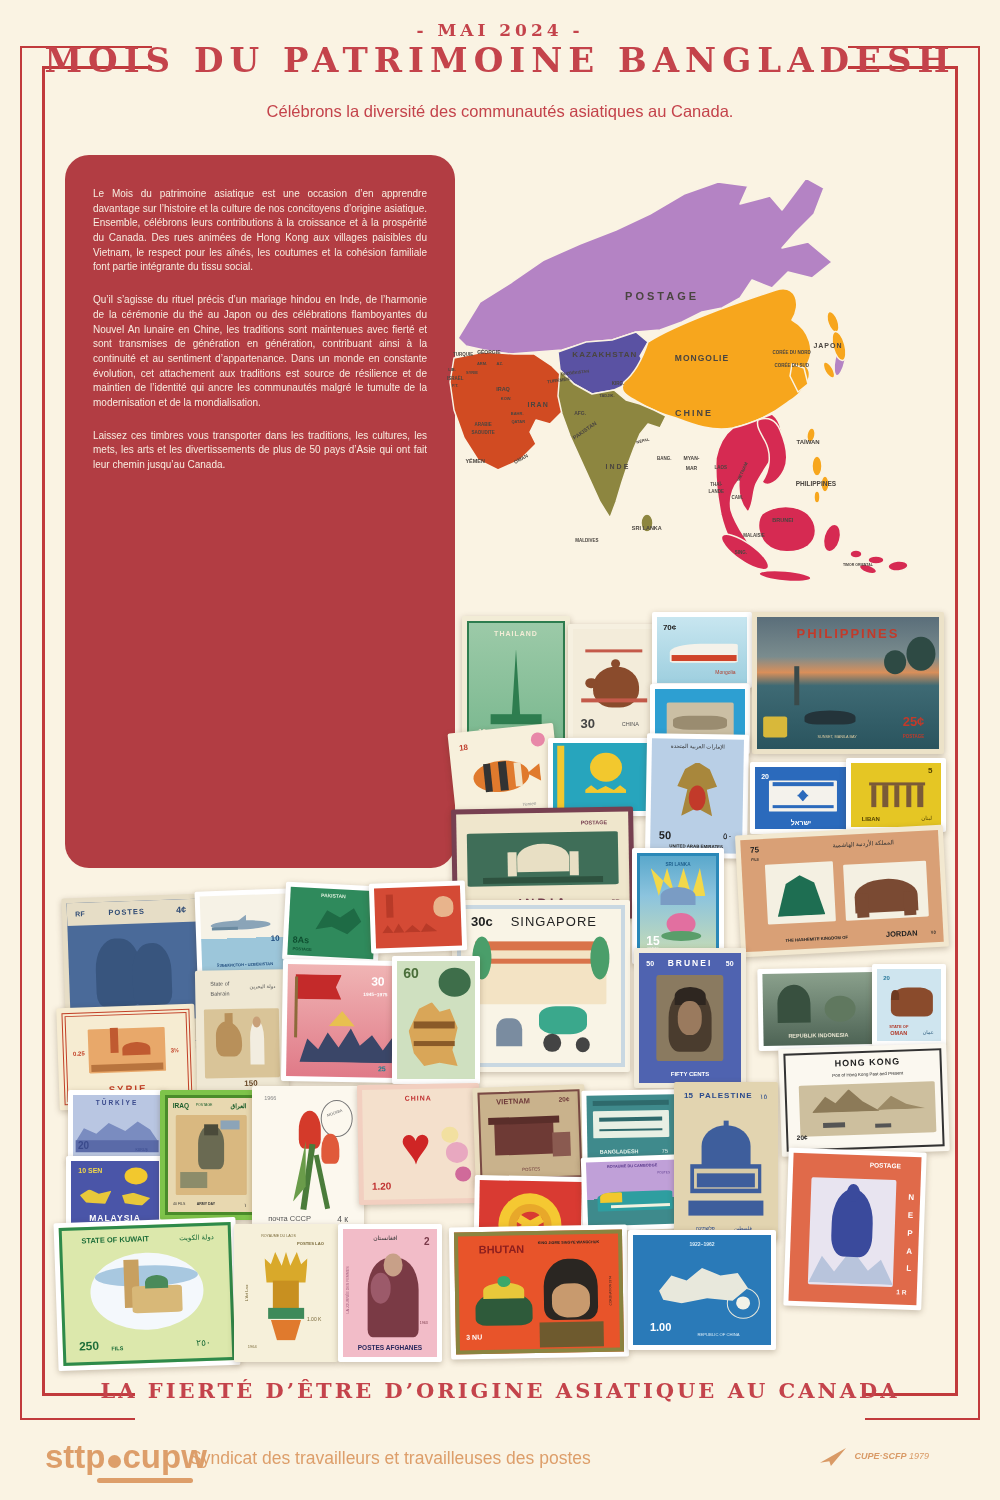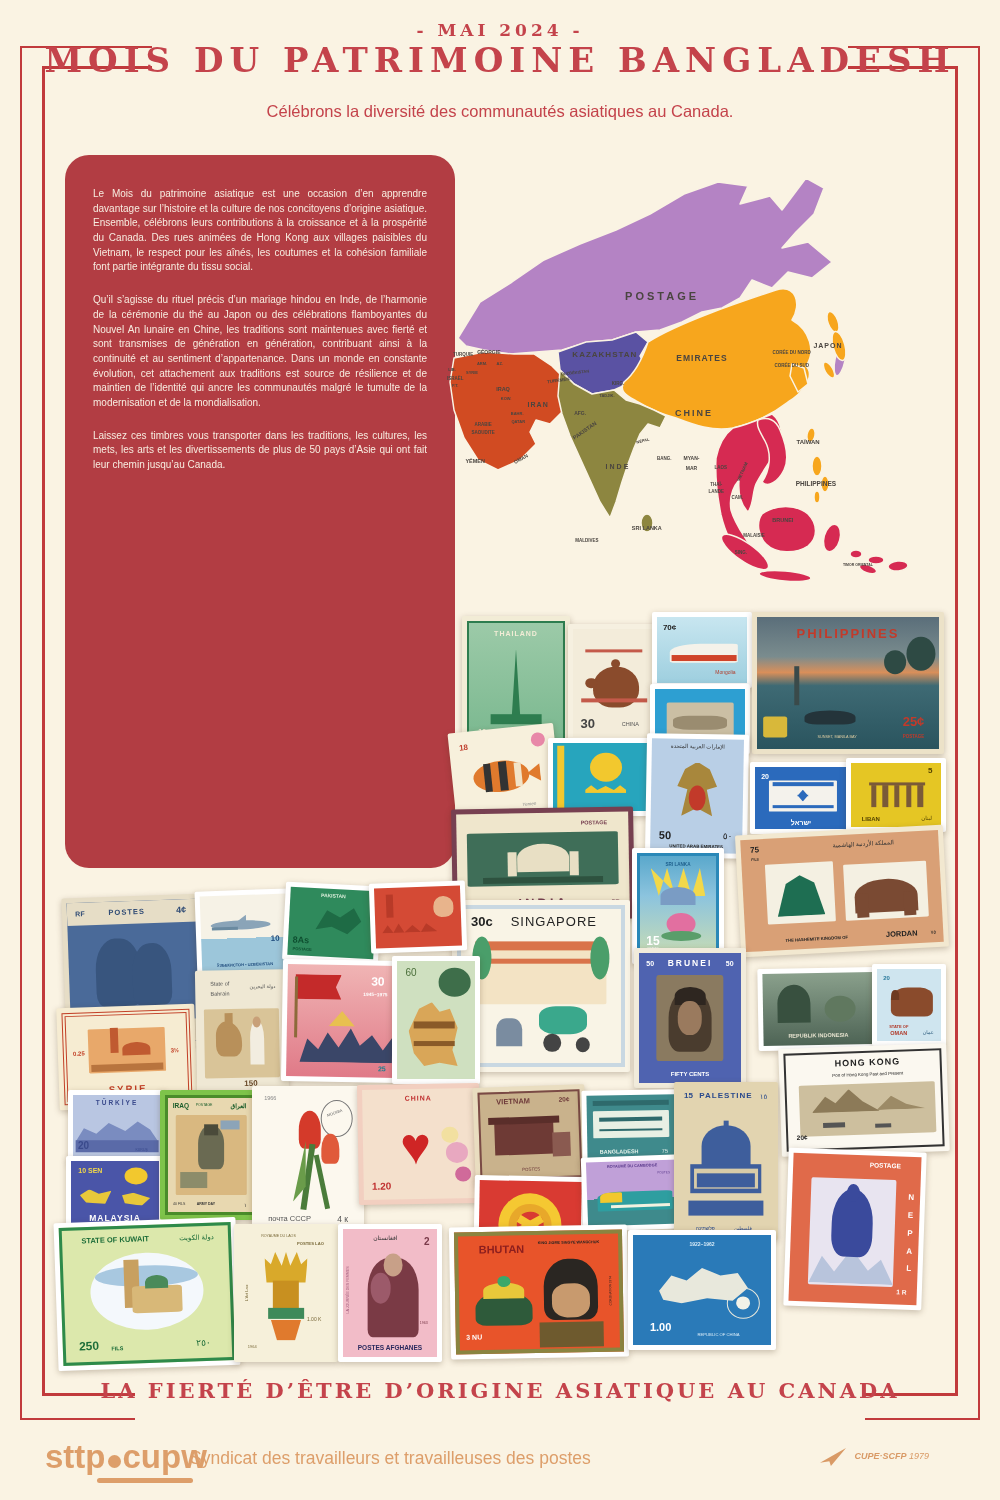--- a/index.html
+++ b/index.html
@@ -103,21 +103,21 @@
       <ellipse cx="392" cy="368" rx="8" ry="14" transform="rotate(15 392 368)" fill="#d62a52"></ellipse>
       <ellipse cx="416" cy="384" rx="6" ry="4" fill="#d62a52"></ellipse>
       <ellipse cx="436" cy="390" rx="8" ry="4" fill="#d62a52"></ellipse>
       <ellipse cx="458" cy="396" rx="10" ry="5" transform="rotate(-5 458 396)" fill="#d62a52"></ellipse>
       <ellipse cx="428" cy="399" rx="9" ry="4" transform="rotate(20 428 399)" fill="#d62a52"></ellipse>
     </g>
   </svg>
   <div class="map-labels">
       <span class="map-label" style="left: 42.3%; top: 29%; font-size: 11px; letter-spacing: 3px; transform: translate(-50%, -50%);">POSTAGE</span>
       <span class="map-label" style="left: 31.4%; top: 42.5%; font-size: 8px; letter-spacing: 1px; transform: translate(-50%, -50%);">KAZAKHSTAN</span>
-      <span class="map-label" style="left: 49.9%; top: 43.2%; font-size: 8.5px; letter-spacing: 1px; transform: translate(-50%, -50%);">EMIRATES</span>
+      <span class="map-label" style="left: 49.9%; top: 43.2%; font-size: 8.5px; letter-spacing: 1px; transform: translate(-50%, -50%);">MONGOLIE</span>
       <span class="map-label" style="left: 73.9%; top: 40.2%; font-size: 7px; letter-spacing: 1px; transform: translate(-50%, -50%);">JAPON</span>
       <span class="map-label" style="left: 67%; top: 42.1%; font-size: 4.5px; transform: translate(-50%, -50%);">CORÉE DU NORD</span>
       <span class="map-label" style="left: 67%; top: 45.1%; font-size: 4.5px; transform: translate(-50%, -50%);">CORÉE DU SUD</span>
       <span class="map-label" style="left: 48.4%; top: 55.9%; font-size: 9px; letter-spacing: 2px; transform: translate(-50%, -50%);">CHINE</span>
       <span class="map-label" style="left: 70.1%; top: 62.5%; font-size: 6px; transform: translate(-50%, -50%);">TAÏWAN</span>
       <span class="map-label" style="left: 71.6%; top: 72.2%; font-size: 6.5px; transform: translate(-50%, -50%);">PHILIPPINES</span>
       <span class="map-label" style="left: 9.3%; top: 41.8%; font-size: 5px; transform: translate(-50%, -50%);">GÉORGIE</span>
       <span class="map-label" style="left: 4.4%; top: 42.5%; font-size: 4.5px; transform: translate(-50%, -50%);">TURQUIE</span>
       <span class="map-label" style="left: 8%; top: 44.6%; font-size: 4px; transform: translate(-50%, -50%);">ARM.</span>
       <span class="map-label" style="left: 11.4%; top: 44.6%; font-size: 4px; transform: translate(-50%, -50%);">AZ.</span>
@@ -427,21 +427,21 @@
         <span class="stx" style="left: 80%; top: 27%; font-size: 4.8px; transform: translate(-50%, -50%); color: rgb(255, 255, 255); font-weight: bold;">1945~1975</span>
         <span class="stx" style="left: 87%; top: 92%; font-size: 7px; transform: translate(-50%, -50%); color: rgb(30, 126, 140); font-weight: bold;">25</span>
       </div>
     </div>
     <div class="stamp" style="left: 392px; top: 956px; width: 78px; height: 118px; background: rgb(255, 255, 255); transform: rotate(0deg);">
       <div class="stamp-in" style="background: rgb(207, 224, 192);">
         <div class="sh" style="left: 74%; top: 18%; width: 42%; height: 24%; transform: translate(-50%, -50%); background: rgb(62, 110, 74); border-radius: 50%;"></div>
         <div class="sh" style="left: 48%; top: 62%; width: 66%; height: 54%; transform: translate(-50%, -50%); background: rgb(217, 166, 88); clip-path: polygon(20% 10%, 45% 0px, 60% 15%, 80% 10%, 95% 40%, 85% 75%, 95% 100%, 60% 95%, 30% 100%, 10% 80%, 0px 45%);"></div>
         <div class="sh" style="left: 48%; top: 54%; width: 52%; height: 6%; transform: translate(-50%, -50%); background: rgb(138, 90, 40);"></div>
         <div class="sh" style="left: 48%; top: 70%; width: 52%; height: 5%; transform: translate(-50%, -50%); background: rgb(138, 90, 40);"></div>
-        <span class="stx" style="left: 18%; top: 10%; font-size: 10px; transform: translate(-50%, -50%); color: rgb(74, 110, 58); font-weight: normal;">60</span>
+        <span class="stx" style="left: 18%; top: 10%; font-size: 14px; transform: translate(-50%, -50%); color: rgb(74, 110, 58); font-weight: bold;">60</span>
       </div>
     </div>
     <div class="stamp" style="left: 68px; top: 1090px; width: 88px; height: 64px; background: rgb(255, 255, 255); transform: rotate(0deg);">
       <div class="stamp-in" style="background: rgb(185, 198, 226);">
         <div class="sh" style="left: 50%; top: 52%; width: 94%; height: 42%; transform: translate(-50%, -50%); background: rgb(122, 140, 192); clip-path: polygon(0px 100%, 10% 50%, 25% 70%, 40% 30%, 60% 60%, 75% 25%, 90% 55%, 100% 100%);"></div>
         <div class="sh" style="left: 50%; top: 80%; width: 94%; height: 18%; transform: translate(-50%, -50%); background: rgb(90, 106, 168);"></div>
         <span class="stx" style="left: 50%; top: 12%; font-size: 6.5px; transform: translate(-50%, -50%); color: rgb(58, 74, 140); font-weight: bold; letter-spacing: 2px;">TÜRKİYE</span>
         <span class="stx" style="left: 12%; top: 80%; font-size: 10px; transform: translate(-50%, -50%); color: rgb(58, 74, 140); font-weight: bold;">20</span>
         <span class="stx" style="left: 78%; top: 88%; font-size: 3.5px; transform: translate(-50%, -50%); color: rgb(58, 74, 140);">KURUŞ</span>
       </div>

